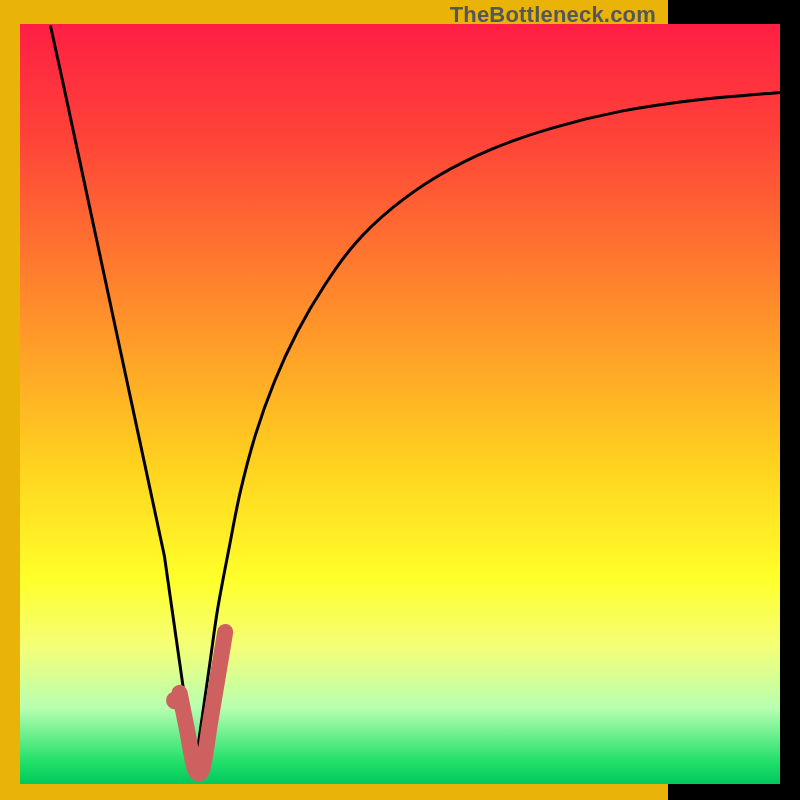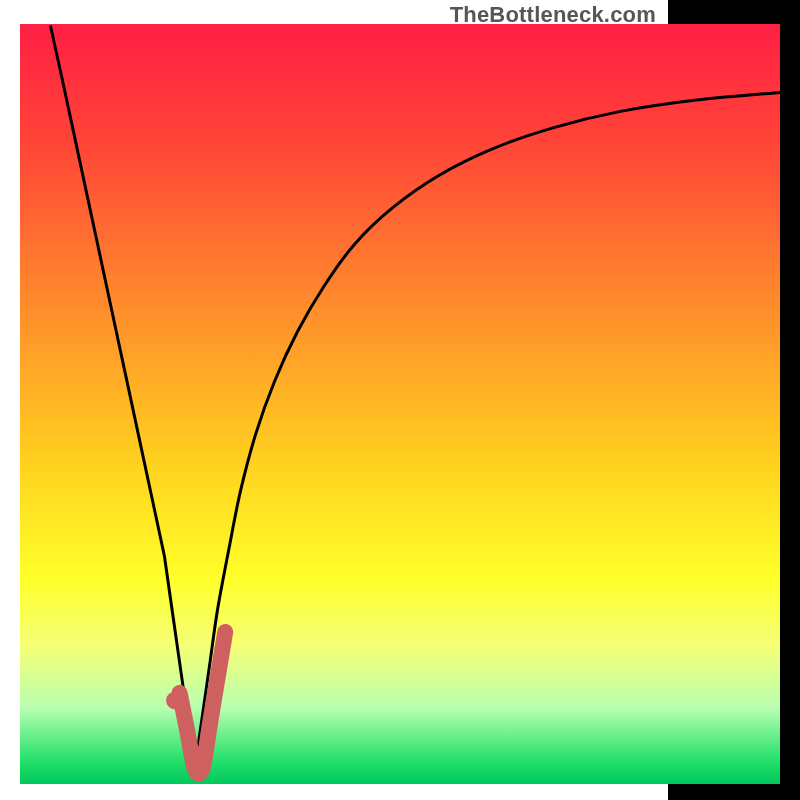--- a/index.html
+++ b/index.html
@@ -9,21 +9,21 @@
     height: 800px;
     background: #000;
     overflow: hidden;
   }
   .frame {
     position: absolute;
     left: 0;
     top: 0;
     width: 668px;
     height: 800px;
-    background: #ffffff;
+    background: #eab308;
   }
   .watermark {
     position: absolute;
     top: 2px;
     right: 12px;
     font-family: Arial, Helvetica, sans-serif;
     font-size: 22px;
     font-weight: 600;
     color: #555658;
     letter-spacing: 0.2px;

